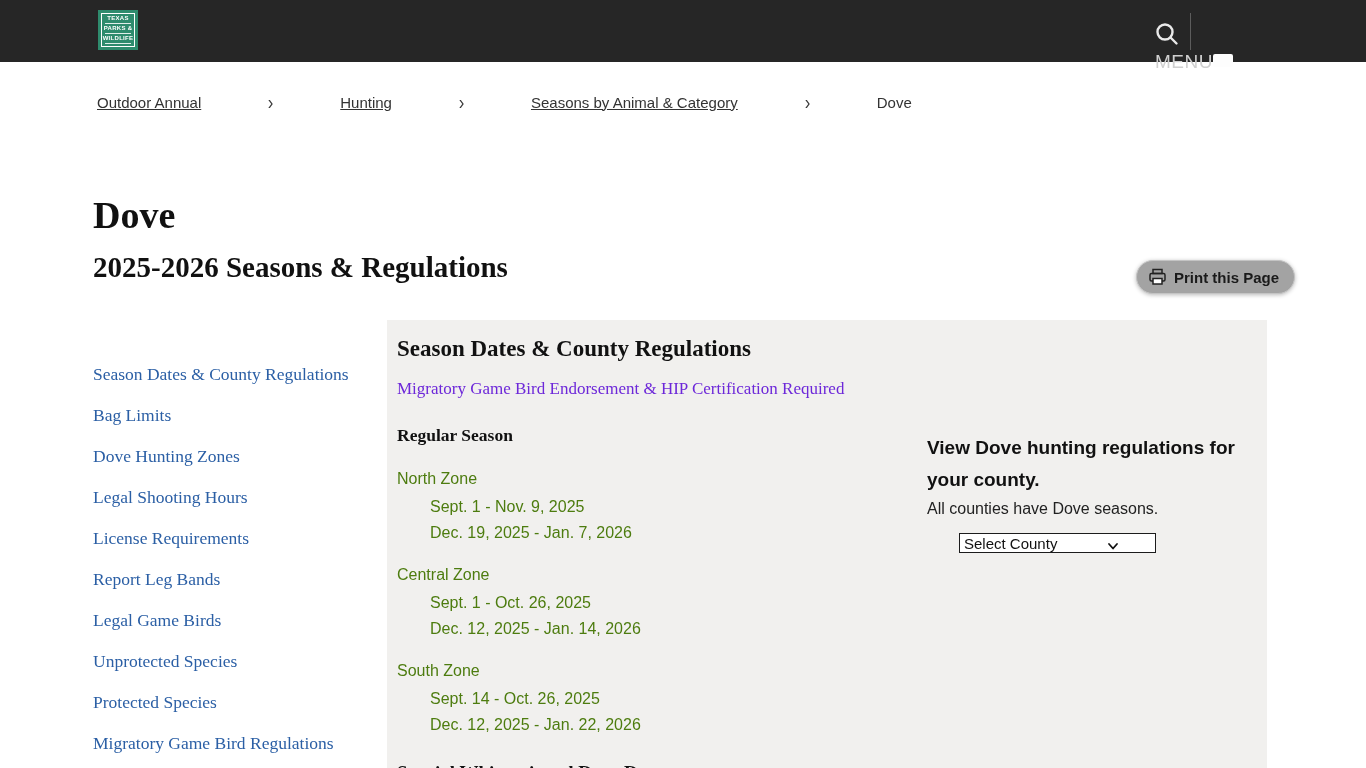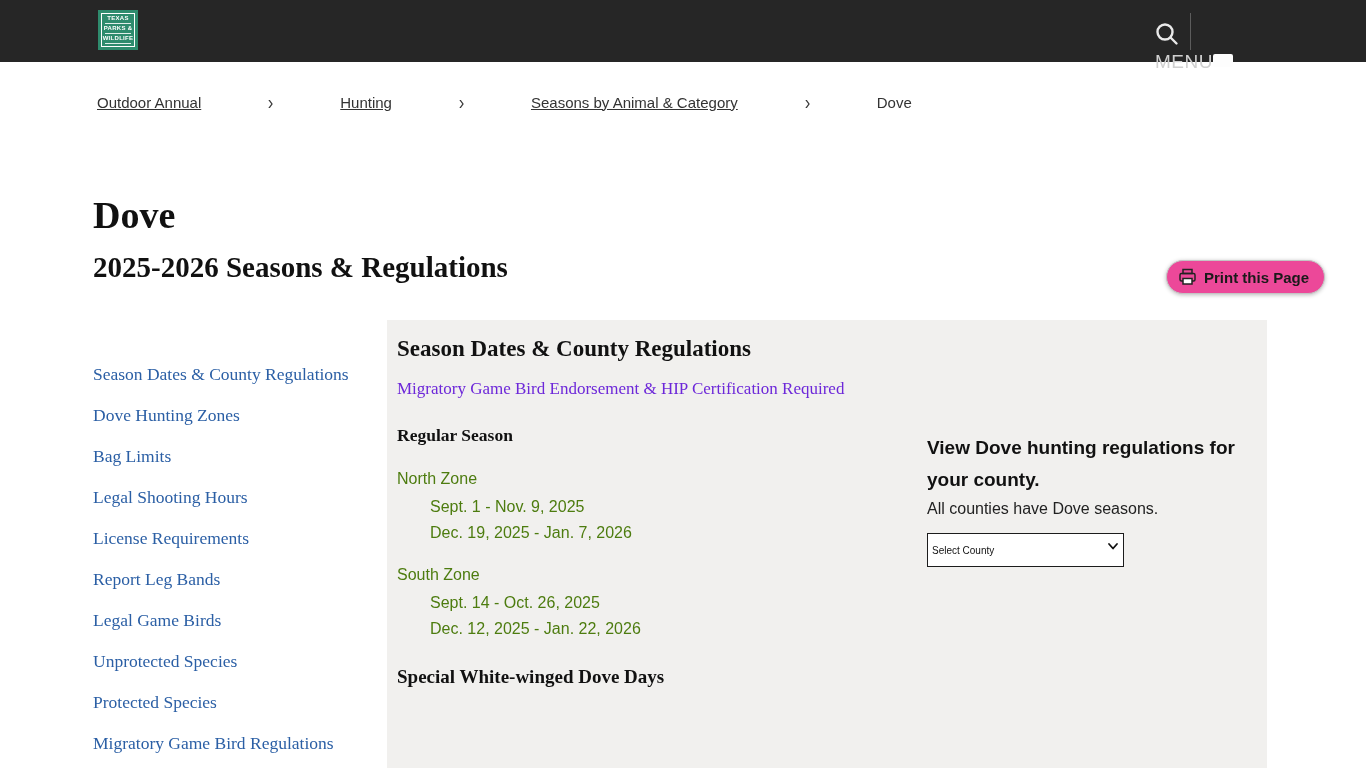--- a/index.html
+++ b/index.html
@@ -24,22 +24,22 @@
   .crumb-link { color:#333; text-decoration:underline; cursor:pointer; }
   .crumb-sep { font-size:21px; font-weight:400; color:#3a3a3a; margin:0 19px; transform:scaleX(.8); }
   .crumb-current { color:#333; }
 
   
   .page-title { position:absolute; left:93px; top:193px; font-family:"Liberation Serif", serif;
                 font-weight:bold; font-size:38px; color:#111; }
   .page-subtitle { position:absolute; left:93px; top:251px; font-family:"Liberation Serif", serif;
                    font-weight:bold; font-size:29px; color:#111; }
 
-  .print-btn { position:absolute; left:1166px; top:260px; height:34px; padding:0 15px 0 11px;
-               background:#ec4899; border:1px solid #c4c4c4; border-radius:17px;
+  .print-btn { position:absolute; left:1136px; top:260px; height:34px; padding:0 15px 0 11px;
+               background:#a3a3a3; border:1px solid #c4c4c4; border-radius:17px;
                box-shadow:0 1px 4px rgba(0,0,0,.28); display:flex; align-items:center; gap:7px;
                font-weight:bold; font-size:15px; color:#1a1a1a; cursor:pointer; }
 
   
   .sidebar { position:absolute; left:93px; top:363px; width:288px; }
   .side-link { display:block; font-family:"Liberation Serif", serif; font-size:17.5px; line-height:22px;
                color:#2b5fa5; text-decoration:none; margin-bottom:19px; cursor:pointer; }
 
   
   .panel { position:absolute; left:387px; top:320px; width:880px; height:448px; background:#f1f0ee; }
@@ -55,23 +55,23 @@
   .zone-date { font-size:16px; color:#4d7c0f; line-height:26px; margin-left:33px; }
   .next-section-title { font-family:"Liberation Serif", serif; font-weight:bold; font-size:19px; color:#111;
                         margin-top:24px; }
 
   
   .county-col { position:absolute; left:540px; top:106px; width:330px; }
   .county-heading { font-family:Liberation Sans, sans-serif; font-weight:bold; font-size:19px;
                     line-height:32px; color:#111; margin-bottom:3px;margin-top:6px; }
   .county-note { font-size:16px; color:#222; line-height:20px; }
   .select-wrap { position:relative; width:197px; margin-top:14px; }
-  .county-select { width:100%; height:34px; font-family:"Liberation Sans", sans-serif; font-size:10px;
+  .county-select { width:100%; height:20px; font-family:"Liberation Sans", sans-serif; font-size:15px;
                    color:#111; background:#fff; border:1px solid #1c1c1c; border-radius:0;
-                   -webkit-appearance:none; appearance:none; padding:0 22px 0 4px; cursor:pointer; }
+                   -webkit-appearance:none; appearance:none; padding:0 22px 0 4px; cursor:pointer;margin-left:32px; }
   .select-chevron { position:absolute; right:5px; top:5px; pointer-events:none; display:block; }
 </style>
 </head>
 <body>
 
 <div class="header">
   <div class="logo">
     <div class="logo-inner">
       <span class="logo-line">TEXAS</span>
       <span class="logo-rule"></span>
@@ -115,22 +115,22 @@
       <rect x="5" y="1.5" width="9" height="4" fill="none" stroke="#222" stroke-width="1.5"></rect>
       <rect x="2" y="5.5" width="15" height="7.5" rx="1.5" fill="none" stroke="#222" stroke-width="1.5"></rect>
       <rect x="5" y="10.5" width="9" height="5.5" fill="#fff" stroke="#222" stroke-width="1.5"></rect>
     </svg>
   </span>
   <span>Print this Page</span>
 </button>
 
 <nav class="sidebar">
   <a class="side-link">Season Dates &amp; County Regulations</a>
+  <a class="side-link">Bag Limits</a>
   <a class="side-link">Dove Hunting Zones</a>
-  <a class="side-link">Bag Limits</a>
   <a class="side-link">Legal Shooting Hours</a>
   <a class="side-link">License Requirements</a>
   <a class="side-link">Report Leg Bands</a>
   <a class="side-link">Legal Game Birds</a>
   <a class="side-link">Unprotected Species</a>
   <a class="side-link">Protected Species</a>
   <a class="side-link">Migratory Game Bird Regulations</a>
 </nav>
 
 <section class="panel">
@@ -140,20 +140,25 @@
 
     <div>
       <h4 class="season-title">Regular Season</h4>
 
       <div class="zone">
         <div class="zone-name">North Zone</div>
         <div class="zone-date">Sept. 1 - Nov. 9, 2025</div>
         <div class="zone-date">Dec. 19, 2025 - Jan. 7, 2026</div>
       </div>
 
+      <div class="zone">
+        <div class="zone-name">Central Zone</div>
+        <div class="zone-date">Sept. 1 - Oct. 26, 2025</div>
+        <div class="zone-date">Dec. 12, 2025 - Jan. 14, 2026</div>
+      </div>
 
       <div class="zone">
         <div class="zone-name">South Zone</div>
         <div class="zone-date">Sept. 14 - Oct. 26, 2025</div>
         <div class="zone-date">Dec. 12, 2025 - Jan. 22, 2026</div>
       </div>
 
       <h4 class="next-section-title">Special White-winged Dove Days</h4>
     </div>
 

